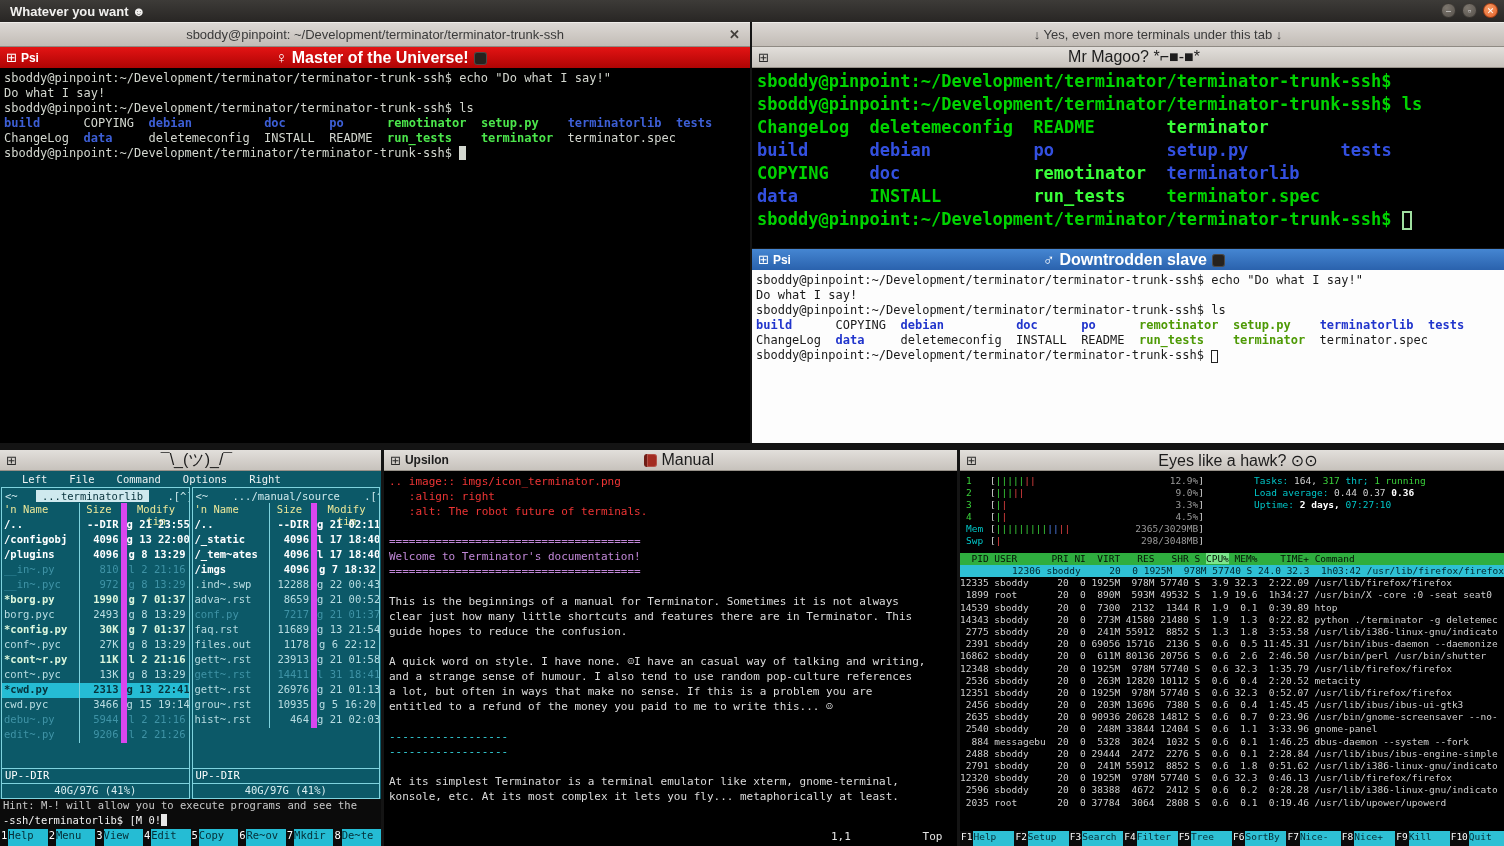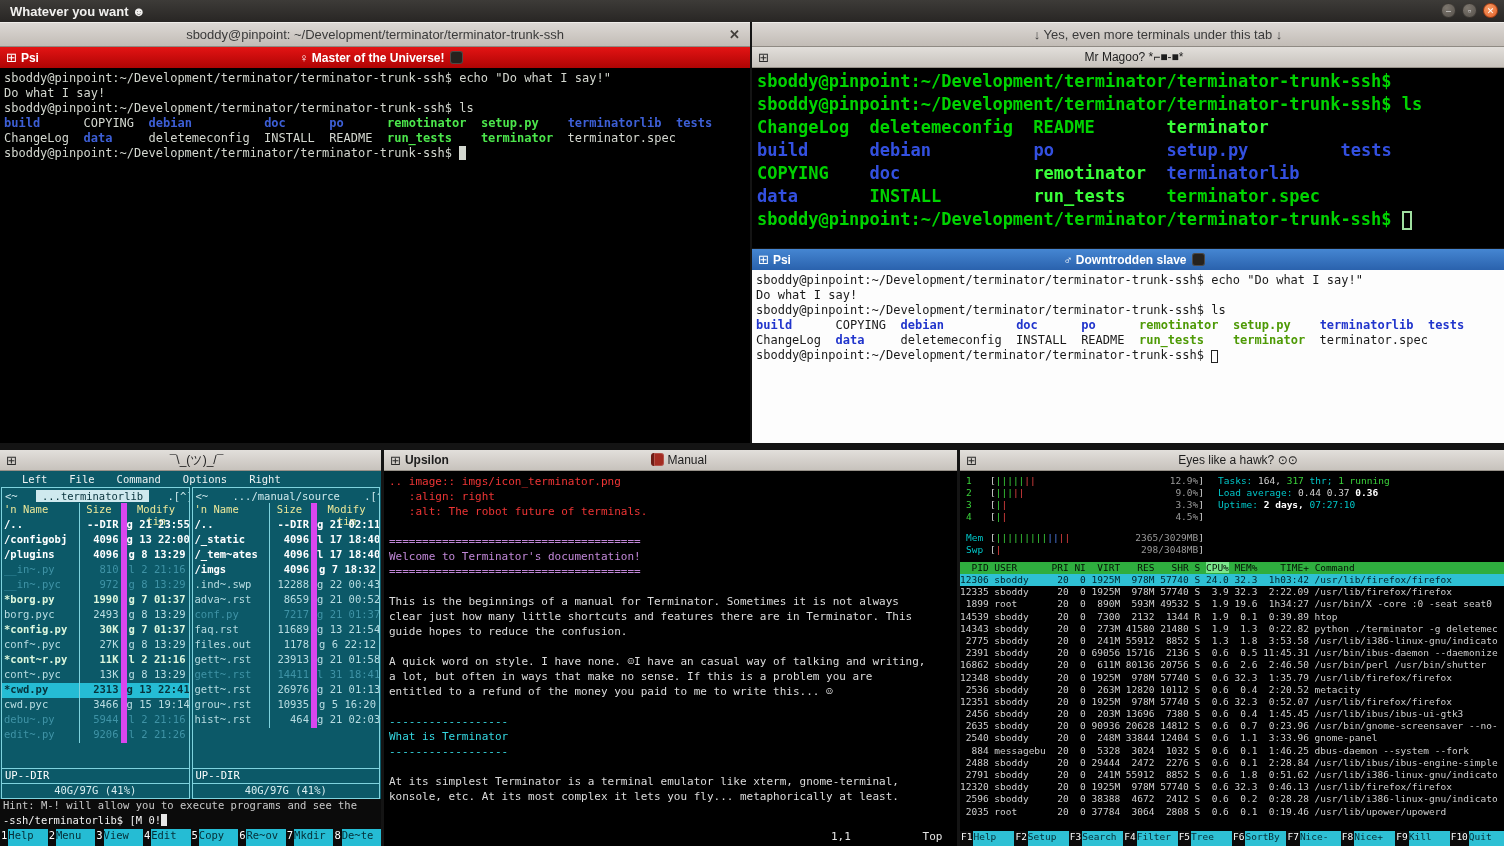--- a/index.html
+++ b/index.html
@@ -21,21 +21,21 @@
             display:flex; align-items:center; justify-content:center; }
   .wtitle-text { color:#3a3a3a; font-size:13px; }
   .wclose { position:absolute; right:10px; color:#433f3b; font-size:13px; font-weight:bold; cursor:default; }
 
   
   .pane { position:absolute; display:flex; flex-direction:column; }
   .tbar { height:21px; display:flex; align-items:center; position:relative; flex:none; }
   .tbar.gray { background:linear-gradient(#e2dfdb,#c7c2bc); border-bottom:1px solid #979189; color:#1d1d1d; }
   .tbar.red  { background:linear-gradient(#e31414,#af0404); color:#fff; }
   .tbar.blue { background:linear-gradient(#4586d2,#2a62ad); color:#fff; }
-  .tbar-center { position:absolute; left:12px; right:0; text-align:center; font-size:12px; font-weight:bold; pointer-events:none;}
+  .tbar-center { position:absolute; left:12px; right:0; text-align:center; font-size:16px; font-weight:bold; pointer-events:none;}
   .tbar.gray .tbar-center { font-weight:normal; }
   .group-btn { display:flex; align-items:center; gap:4px; padding:0 6px; z-index:2; }
   .grp-icon { font-family:"DejaVu Sans", sans-serif; font-size:13px; line-height:13px; }
   .tbar.red .grp-icon, .tbar.blue .grp-icon { color:#fff; }
   .tbar.gray .grp-icon { color:#2b2b2b; }
   .grp-label { font-size:12px; font-weight:bold; }
   .badge { display:inline-block; width:13px; height:13px; border-radius:3px; background:#26221e;
            box-shadow:inset 0 0 0 1px rgba(255,255,255,.18); vertical-align:-2px; margin-left:5px;}
   .badge.book { background:#a32c22; border-left:3px solid #6e1d16; }
 
@@ -105,36 +105,36 @@
   .vim-status { position:absolute; bottom:2px; left:0; right:0; height:14px; color:#e4e4e4; }
   .vim-ruler { position:absolute; left:78%; }
   .vim-pos { position:absolute; left:94%; }
 
   
   .htop { background:#000; font-family:"DejaVu Sans Mono", monospace; font-size:9.5px; position:relative;
           display:flex; flex-direction:column; padding-top:4px; }
   .htop-head { position:relative; flex:none; }
   .gauges { margin-left:6px; width:238px; }
   .gauge { display:flex; height:12px; white-space:pre; }
-  .gauges .gauge:nth-child(5) { margin-top:9px; }
+  .gauges .gauge:nth-child(5) { margin-top:0; }
   .glabel { width:24px; color:#3ad13a; flex:none;}
   .gauges .gauge:nth-child(5) .glabel, .gauges .gauge:nth-child(6) .glabel { color:#00c5c7; }
   .gbr { color:#d7d7d7; }
   .gg { color:#3ad13a; } .go { color:#4f7fe8; } .gr { color:#e04040; }
   .gfill { flex:1; }
   .gtext { color:#9a9a9a; }
   .hinfo { position:absolute; left:258px; top:0; }
-  .hinfo .tline { height:12px; white-space:pre; }
+  .hinfo .tline { height:12px; white-space:pre;margin-left:36px; }
   .sg-c { color:#00c5c7; } .sg-w { color:#d0d0d0; } .sg-g { color:#3ad13a; } .sg-wb { color:#ffffff; font-weight:bold; }
   .hheader { margin-top:6px; flex:none; }
   .hheader .tline { background:#2fae3f; color:#041104; height:12px; }
   .sg-hhs { background:#7be68c; }
   .hrows { flex:1; overflow:hidden; }
   .prow { height:12.2px; white-space:pre; color:#cfcfcf; overflow:hidden; }
-  .prow.sel { background:#2ec0d4; color:#00222a; }
+  .prow.sel { background:#2ec0d4; color:#00222a;text-align:right; }
   .htop .fbar { height:15px; }
   .htop .flabel { background:#2ec0d4; }
 </style>
 </head>
 <body>
 
 <div id="screen">
 
   <div class="panel">
     <span class="panel-title">Whatever you want ☻</span>
@@ -333,25 +333,25 @@
           <div class="tline"><span>&nbsp;</span></div>
           <div class="tline"><span class="sg-vp">======================================</span></div>
           <div class="tline"><span class="sg-vp">Welcome to Terminator's documentation!</span></div>
           <div class="tline"><span class="sg-vp">======================================</span></div>
           <div class="tline"><span>&nbsp;</span></div>
           <div class="tline"><span class="sg-vf">This is the beginnings of a manual for Terminator. Sometimes it is not always</span></div>
           <div class="tline"><span class="sg-vf">clear just how many little shortcuts and features there are in Terminator. This</span></div>
           <div class="tline"><span class="sg-vf">guide hopes to reduce the confusion.</span></div>
           <div class="tline"><span>&nbsp;</span></div>
           <div class="tline"><span class="sg-vf">A quick word on style. I have none. ☺I have an casual way of talking and writing,</span></div>
+          <div class="tline"><span class="sg-vf">and a strange sense of humour. I also tend to use random pop-culture references</span></div>
           <div class="tline"><span class="sg-vf">a lot, but often in ways that make no sense. If this is a problem you are</span></div>
           <div class="tline"><span class="sg-vf">entitled to a refund of the money you paid to me to write this... ☺</span></div>
           <div class="tline"><span>&nbsp;</span></div>
           <div class="tline"><span class="sg-vc">------------------</span></div>
-          <div class="tline"><span class="sg-vc">What is Terminator</span></div>
           <div class="tline"><span class="sg-vc">------------------</span></div>
           <div class="tline"><span>&nbsp;</span></div>
           <div class="tline"><span class="sg-vf">At its simplest Terminator is a terminal emulator like xterm, gnome-terminal,</span></div>
           <div class="tline"><span class="sg-vf">konsole, etc. At its most complex it lets you fly... metaphorically at least.</span></div>
         </div>
       <div class="vim-status">
         <span class="vim-ruler">1,1</span>
         <span class="vim-pos">Top</span>
       </div>
     </div>

